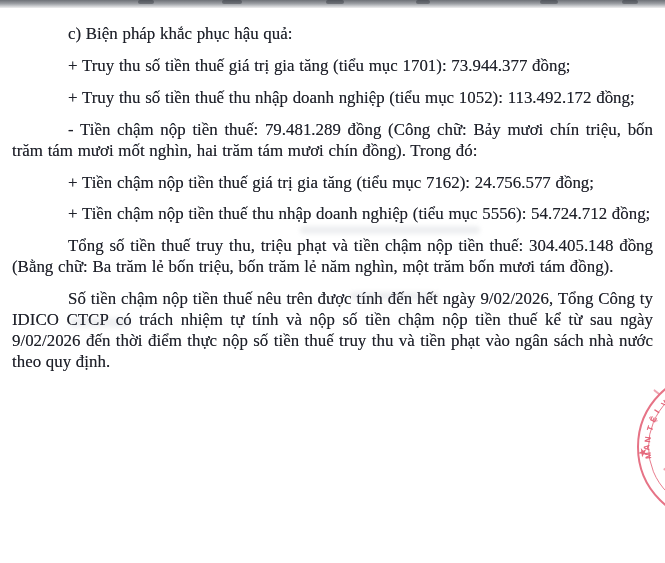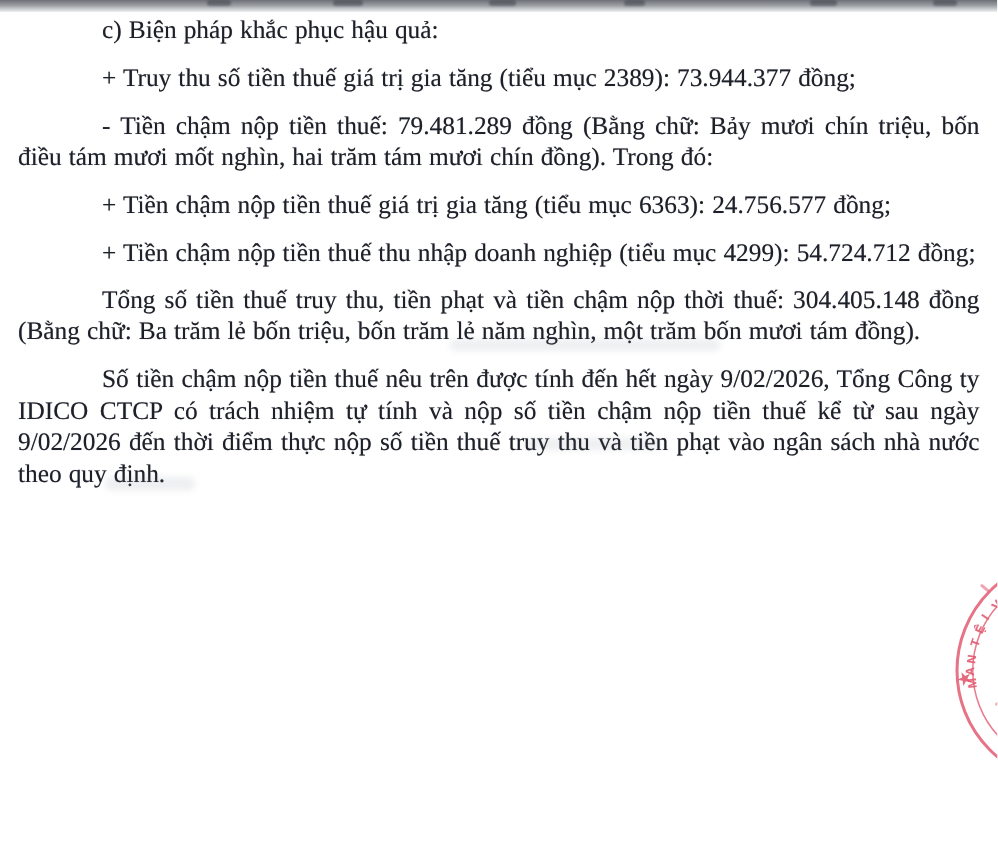--- a/index.html
+++ b/index.html
@@ -26,21 +26,21 @@
   .scan-strip .mark {
     position: absolute;
     top: 0;
     height: 4px;
     background: rgba(35, 40, 47, 0.38);
     border-radius: 2px;
     filter: blur(0.7px);
   }
   .text-block {
     position: absolute;
-    top: 9px;
+    top: 23px;
     left: 12px;
     width: 641px;
     padding-top: 1px;
   }
   .para {
     margin: 0 0 11px 0;
     font-size: 16.9px;
     line-height: 20.9px;
     text-align: justify;
     text-indent: 56px;
@@ -109,25 +109,26 @@
     <div class="mark" style="left:138px; width:16px;"></div>
     <div class="mark" style="left:222px; width:20px;"></div>
     <div class="mark" style="left:326px; width:18px;"></div>
     <div class="mark" style="left:416px; width:14px;"></div>
     <div class="mark" style="left:540px; width:18px;"></div>
     <div class="mark" style="left:622px; width:16px;"></div>
   </div>
 
   <div class="text-block">
     <p class="para">c) Biện pháp khắc phục hậu quả:</p>
-    <p class="para">+ Truy thu số tiền thuế giá trị gia tăng (tiểu mục 2389): 73.944.377 đồng;</p>
-    <p class="para">- Tiền chậm nộp tiền thuế: 79.481.289 đồng (Bằng chữ: Bảy mươi chín triệu, bốn điều tám mươi mốt nghìn, hai trăm tám mươi chín đồng). Trong đó:</p>
-    <p class="para">+ Tiền chậm nộp tiền thuế giá trị gia tăng (tiểu mục 6363): 24.756.577 đồng;</p>
-    <p class="para">+ Tiền chậm nộp tiền thuế thu nhập doanh nghiệp (tiểu mục 4299): 54.724.712 đồng;</p>
-    <p class="para">Tổng số tiền thuế truy thu, tiền phạt và tiền chậm nộp thời thuế: 304.405.148 đồng (Bằng chữ: Ba trăm lẻ bốn triệu, bốn trăm lẻ năm nghìn, một trăm bốn mươi tám đồng).</p>
+    <p class="para">+ Truy thu số tiền thuế giá trị gia tăng (tiểu mục 1701): 73.944.377 đồng;</p>
+    <p class="para">+ Truy thu số tiền thuế thu nhập doanh nghiệp (tiểu mục 1052): 113.492.172 đồng;</p>
+    <p class="para">- Tiền chậm nộp tiền thuế: 79.481.289 đồng (Công chữ: Bảy mươi chín triệu, bốn trăm tám mươi mốt nghìn, hai trăm tám mươi chín đồng). Trong đó:</p>
+    <p class="para">+ Tiền chậm nộp tiền thuế giá trị gia tăng (tiểu mục 7162): 24.756.577 đồng;</p>
+    <p class="para">+ Tiền chậm nộp tiền thuế thu nhập doanh nghiệp (tiểu mục 5556): 54.724.712 đồng;</p>
+    <p class="para">Tổng số tiền thuế truy thu, triệu phạt và tiền chậm nộp tiền thuế: 304.405.148 đồng (Bằng chữ: Ba trăm lẻ bốn triệu, bốn trăm lẻ năm nghìn, một trăm bốn mươi tám đồng).</p>
     <p class="para">Số tiền chậm nộp tiền thuế nêu trên được tính đến hết ngày 9/02/2026, Tổng Công ty IDICO CTCP có trách nhiệm tự tính và nộp số tiền chậm nộp tiền thuế kể từ sau ngày 9/02/2026 đến thời điểm thực nộp số tiền thuế truy thu và tiền phạt vào ngân sách nhà nước theo quy định.</p>
   </div>
 
   <div class="smudge" style="left:300px; top:226px; width:180px; height:8px;"></div>
   <div class="smudge" style="left:70px;  top:318px; width:60px;  height:9px;"></div>
   <div class="smudge" style="left:350px; top:292px; width:90px;  height:8px;"></div>
 
   <div class="stamp">
     <div class="ring-outer"></div>
     <div class="ring-inner"></div>

